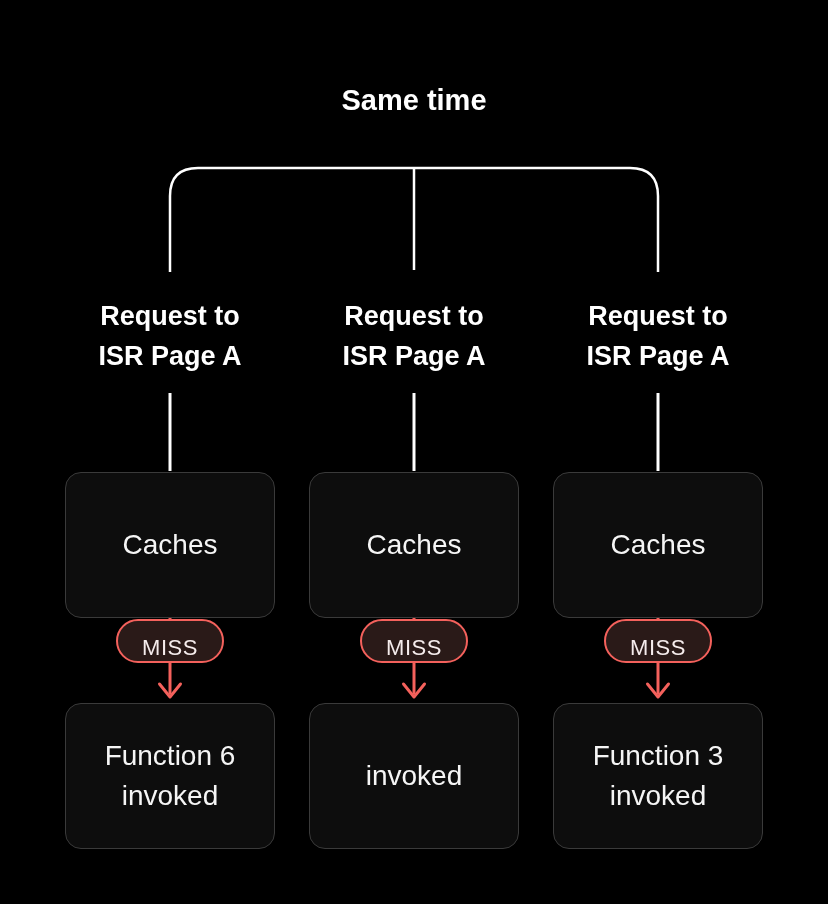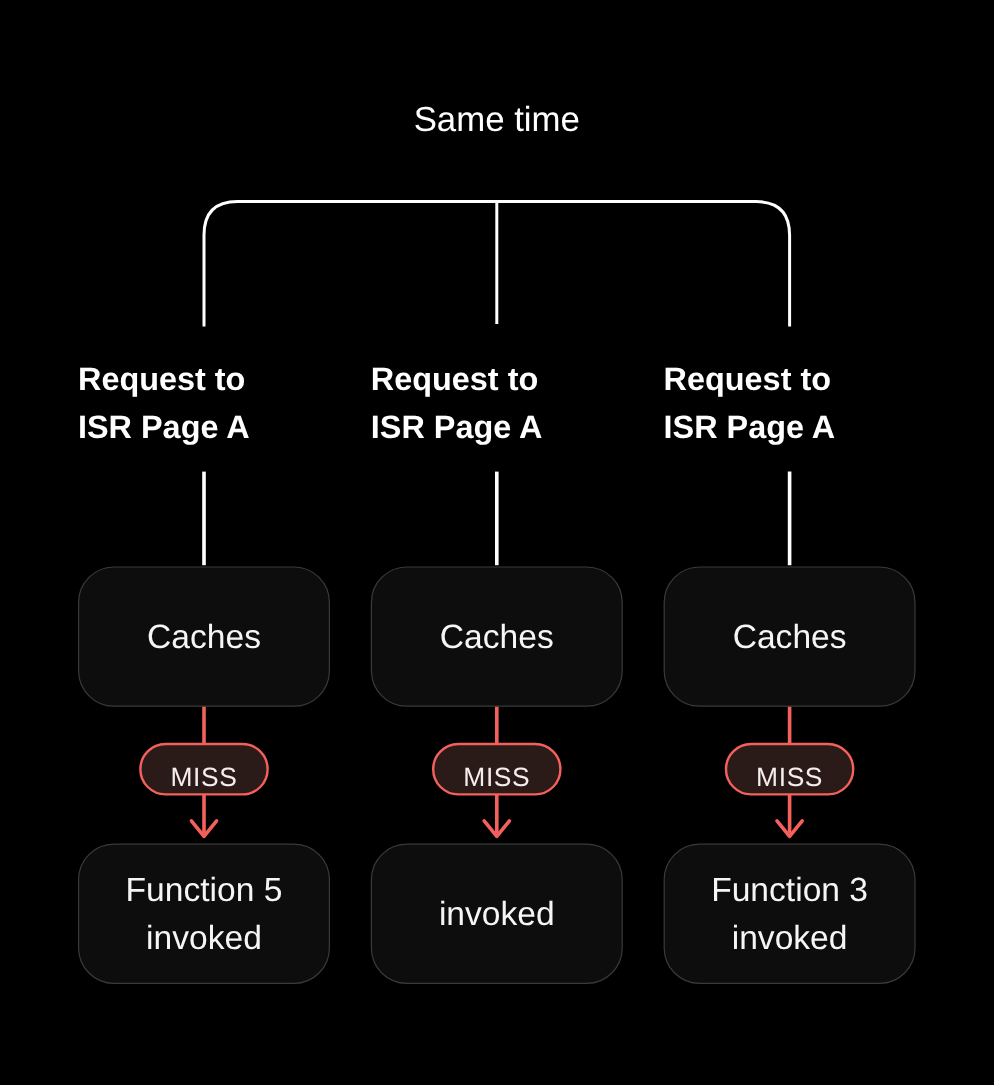--- a/index.html
+++ b/index.html
@@ -6,40 +6,40 @@
   .canvas{
     position:relative;
     width:828px;height:904px;
     background:var(--background,#000);
     font-family:"Liberation Sans", sans-serif;
     overflow:hidden;
   }
   .title{
     position:absolute;top:84px;left:0;width:100%;
     text-align:center;
-    font-size:29px;font-weight:400;
+    font-size:29px;font-weight:700;
     color:var(--text,#fff);
   }
   svg.lines{position:absolute;left:0;top:0;}
   .wline{stroke:var(--line,#fff);fill:none;}
   .rline{stroke:var(--accent_red,#f4615c);fill:none;}
   .col{position:absolute;top:0;width:210px;height:100%;}
   .col1{left:65px}.col2{left:309px}.col3{left:553px}
   .request{
     position:absolute;top:296px;width:100%;
-    text-align:left;
+    text-align:center;
     font-size:27px;font-weight:700;line-height:40px;
     color:var(--text,#fff);
   }
   .box{
-    position:absolute;left:0;width:210px;height:117px;
+    position:absolute;left:0;width:210px;height:146px;
     box-sizing:border-box;
     background:var(--box_bg,#0d0d0d);
     border:1.5px solid var(--box_border,#3a3a3a);
-    border-radius:30px;
+    border-radius:16px;
     display:flex;flex-direction:column;align-items:center;justify-content:center;
     font-size:28px;line-height:40px;text-align:center;
     color:#f5f5f5;
   }
   .cache-box{top:472px;}
   .function-box{top:703px;}
   .miss{
     position:absolute;top:619px;left:50%;transform:translateX(-50%);
     width:108px;height:44px;box-sizing:border-box;
     background:var(--miss_bg,#2a1a18);
@@ -81,21 +81,21 @@
       <div>Request to</div>
       <div>ISR Page A</div>
     </div>
     <div class="box cache-box">
       <div>Caches</div>
     </div>
     <div class="miss">
       <span>MISS</span>
     </div>
     <div class="box function-box">
-      <div>Function 5</div>
+      <div>Function 6</div>
       <div>invoked</div>
     </div>
   </div>
 
   <div class="col col2">
     <div class="request">
       <div>Request to</div>
       <div>ISR Page A</div>
     </div>
     <div class="box cache-box">

